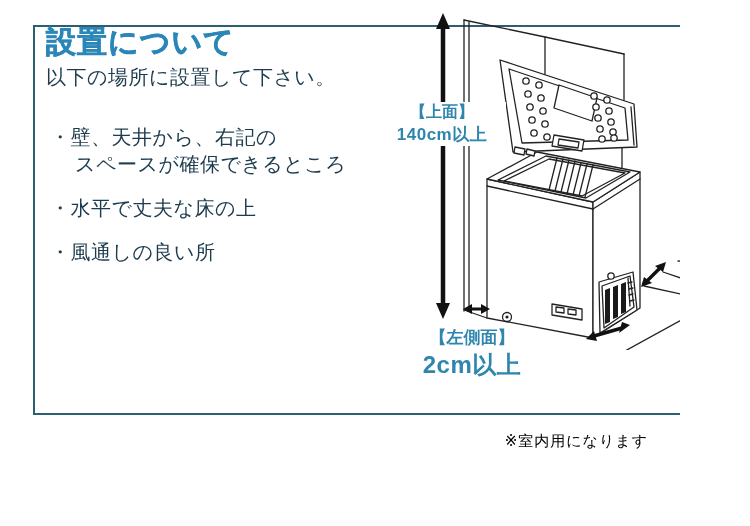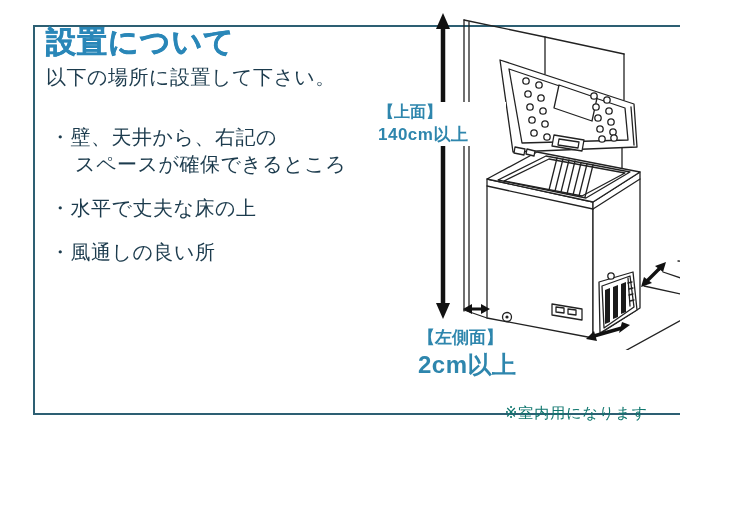--- a/index.html
+++ b/index.html
@@ -21,34 +21,34 @@
     font-size:20px;color:#1c3b4d;letter-spacing:0.5px;text-align:right;
   }
   .bullets{position:absolute;left:50px;top:124px;width:350px;}
   .bullet-item{
     font-size:20px;line-height:27px;color:#1c3b4d;margin-bottom:17px;
     letter-spacing:0.5px;
   }
   .bullet-item .l2{display:block;padding-left:25px;}
   .bullet-item .l2:empty{display:none;}
   .diagram{position:absolute;left:428px;top:10px;}
-  .meas-label{position:absolute;background:#fff;z-index:5;color:#2e86ad;}
+  .meas-label{position:absolute;text-align:center;background:#fff;z-index:5;color:#2e86ad;}
   .meas-label .lname{display:block;font-weight:bold;}
   .meas-label .lval{display:block;font-weight:bold;letter-spacing:0.5px;}
   .label-top{left:378px;top:102px;width:128px;}
   .label-top .lname{font-size:16px;}
   .label-top .lval{font-size:17px;}
   .label-left{left:418px;top:326px;width:108px;}
   .label-left .lname{font-size:17px;}
   .label-left .lval{font-size:24px;}
   .label-right{left:538px;top:351px;width:122px;}
   .label-right .lname{font-size:19px;}
   .label-right .lval{font-size:26px;}
   .footnote{
-    position:absolute;right:32px;top:404px;font-size:15px;color:#0f766e;
+    position:absolute;right:32px;top:432px;font-size:15px;color:#000000;
     letter-spacing:1px;
   }
 </style>
 </head>
 <body>
 
 <div class="page">
 
   <div class="frame"></div>
 

